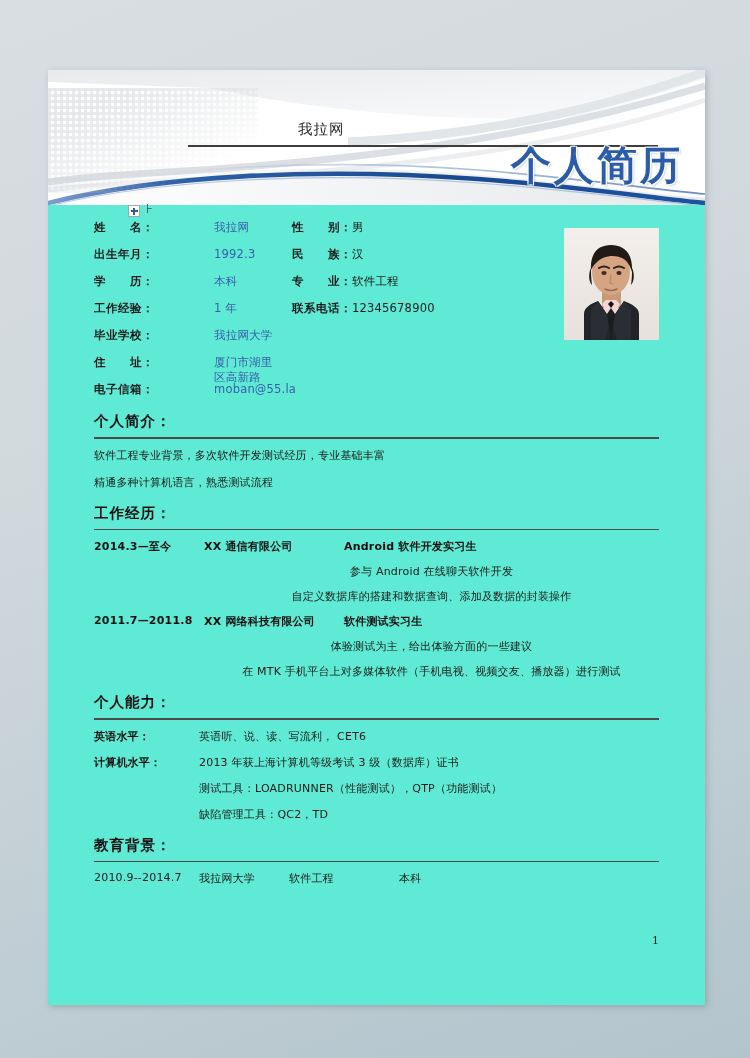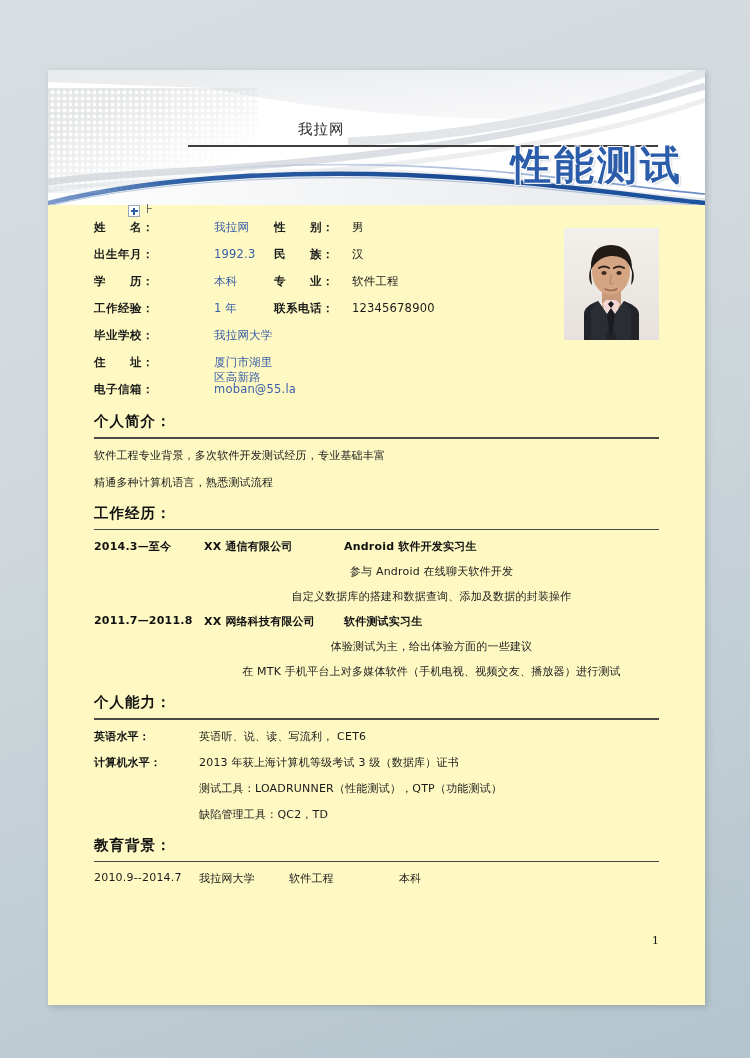--- a/index.html
+++ b/index.html
@@ -15,21 +15,21 @@
     position: relative;
   }
 
   
   #page {
     position: absolute;
     left: 48px;
     top: 70px;
     width: 657px;
     height: 935px;
-    background: #fef9c3;
+    background: #5eead4;
     box-shadow: 2px 2px 6px rgba(80,95,105,0.30);
     overflow: hidden;
   }
 
   
   .banner {
     position: absolute;
     left: 0; top: 0;
     width: 657px;
     height: 135px;
@@ -128,21 +128,21 @@
     min-height: 135px;
   }
   .info-row {
     display: flex;
     align-items: baseline;
     margin-bottom: 11px;
     height: 16px;
   }
   .info-col { display: flex; align-items: baseline; }
   .info-col.left  { width: 180px; flex: 0 0 180px; gap: 42px; }
-  .info-col.right { width: 230px; flex: 0 0 230px; }
+  .info-col.right { width: 230px; flex: 0 0 230px; text-align: right; }
   .lbl {
     font-size: 11.5px;
     font-weight: bold;
     color: #1a1a1a;
     flex: 0 0 78px;
     letter-spacing: 0.5px;
   }
   .val {
     font-size: 11.5px;
     color: #3a5fa8;
@@ -284,21 +284,21 @@
       <path d="M657,30 C520,76 350,100 140,110 C80,113 30,116 0,120" fill="none" stroke="#eceef0" stroke-width="5"></path>
       <path d="M657,2 C540,44 420,66 300,72" fill="none" stroke="#e3e6e9" stroke-width="9"></path>
       <path d="M0,126 C120,100 260,92 420,104 C520,112 600,124 657,128 L657,135 L0,135 Z" fill="url(#gGrey2)" opacity="0.45"></path>
       <path d="M0,124 C120,96 270,88 430,100 C530,108 610,120 657,124" fill="none" stroke="url(#gBlueSoft)" stroke-width="1.6" opacity="0.8"></path>
       <path d="M0,133 C110,106 265,97 430,109 C535,117 612,129 657,133" fill="none" stroke="url(#gBlue)" stroke-width="4.6" stroke-linecap="round"></path>
       <path d="M0,136 C110,110 265,101 430,113 C535,121 612,132 657,136" fill="none" stroke="#9db4d6" stroke-width="1.2" opacity="0.75"></path>
     </svg>
     <div class="banner-dots"></div>
     <div class="header-rule"></div>
     <div class="site-name">我拉网</div>
-    <div class="resume-title">性能测试</div>
+    <div class="resume-title">个人简历</div>
   </div>
 
   <div class="word-handle"></div>
   <div class="para-mark">⊦</div>
 
   <div class="content">
 
     <div class="info-block">
 
       <div class="info-row">

